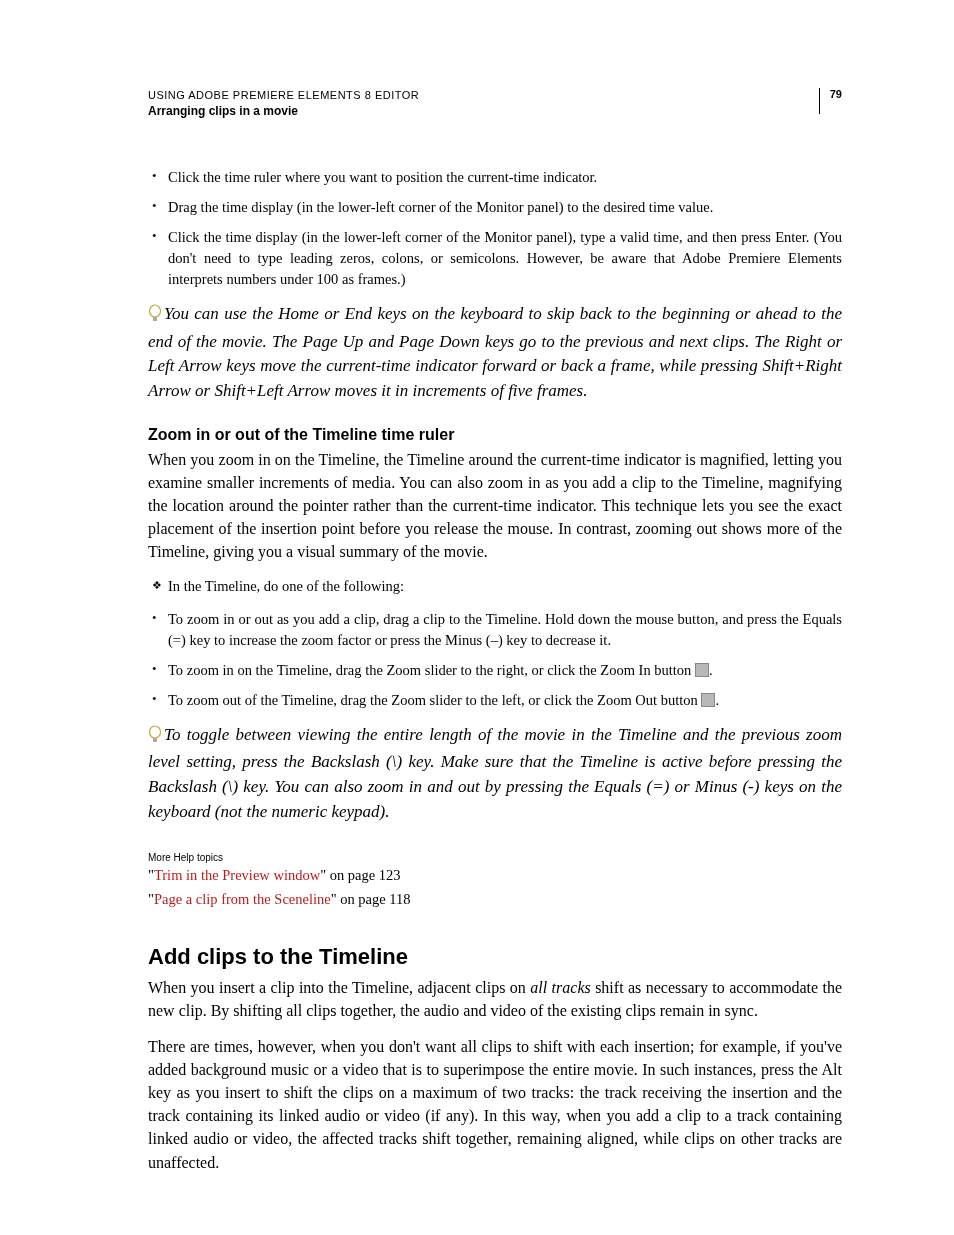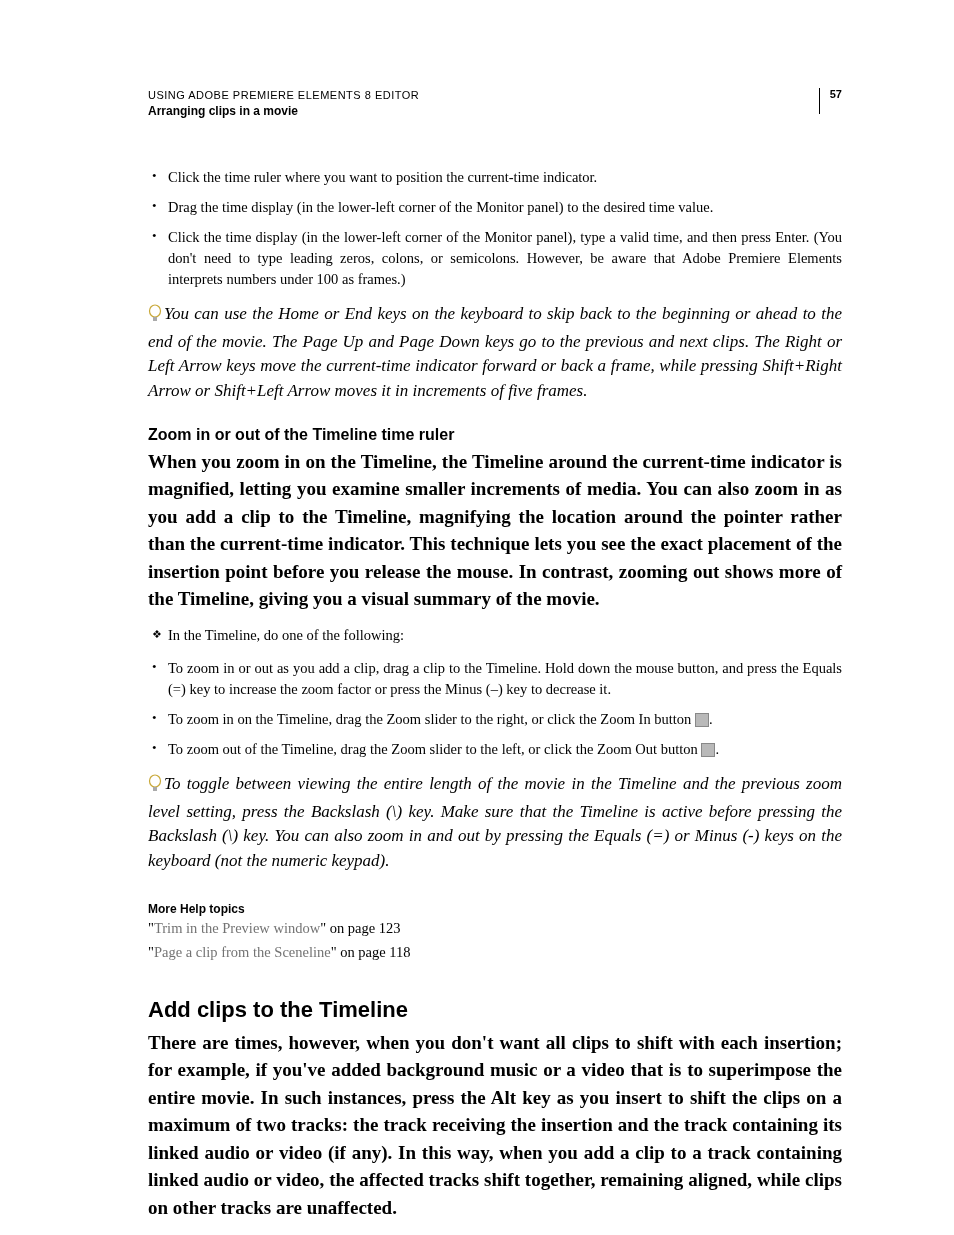--- a/index.html
+++ b/index.html
@@ -40,24 +40,23 @@
     height: 26px;
     display: flex;
     align-items: flex-start;
   }
   .page-num {
     font-family: "Myriad Pro", Arial, sans-serif;
     font-size: 11px;
     font-weight: bold;
   }
   .body-text {
-    font-size: 19px;
+    font-size: 16px;
     line-height: 1.45;
     text-align: justify;
-    font-weight: bold;
   }
   ul.bullets {
     list-style: none;
     padding: 0;
     margin: 0 0 12px 0;
   }
   ul.bullets li {
     position: relative;
     padding-left: 20px;
     margin-bottom: 9px;
@@ -97,26 +96,26 @@
   }
   h2.main {
     font-family: "Myriad Pro", Arial, sans-serif;
     font-weight: bold;
     font-size: 22px;
     margin: 36px 0 6px 0;
   }
   p { margin: 0 0 12px 0; }
   .more-help {
     font-family: "Myriad Pro", Arial, sans-serif;
-    font-weight: bold;
-    font-size: 12px;
+    font-weight: normal;
+    font-size: 10px;
     margin: 28px 0 4px 0;
   }
   .link-line { font-size: 14.5px; margin-bottom: 7px; }
-  a.xref { color: #737373; text-decoration: none; }
+  a.xref { color: #b91c1c; text-decoration: none; }
   .inline-icon {
     display: inline-block;
     width: 12px;
     height: 12px;
     background: #b9b9b9;
     border: 1px solid #888;
     vertical-align: middle;
     position: relative;
     top: -1px;
   }
@@ -125,21 +124,21 @@
 </head>
 <body>
 
 <div class="page">
   <div class="header-bar">
     <div class="header-titles">
       <div class="doc-title">USING ADOBE PREMIERE ELEMENTS 8 EDITOR</div>
       <div class="section-name">Arranging clips in a movie</div>
     </div>
     <div class="page-num-wrap">
-      <span class="page-num">57</span>
+      <span class="page-num">79</span>
     </div>
   </div>
 
   <ul class="bullets">
     <li>Click the time ruler where you want to position the current-time indicator.</li>
     <li>Drag the time display (in the lower-left corner of the Monitor panel) to the desired time value.</li>
     <li>Click the time display (in the lower-left corner of the Monitor panel), type a valid time, and then press Enter. (You don't need to type leading zeros, colons, or semicolons. However, be aware that Adobe Premiere Elements interprets numbers under 100 as frames.)</li>
   </ul>
 
   <div class="tip">
@@ -171,15 +170,16 @@
           <rect x="5" y="13" width="4" height="4" fill="#aaa"></rect>
         </svg>
     </span><span>To toggle between viewing the entire length of the movie in the Timeline and the previous zoom level setting, press the Backslash (\) key. Make sure that the Timeline is active before pressing the Backslash (\) key. You can also zoom in and out by pressing the Equals (=) or Minus (-) keys on the keyboard (not the numeric keypad).</span>
   </div>
 
   <div class="more-help">More Help topics</div>
   <div class="link-line">"<a class="xref" href="#">Trim in the Preview window</a><span>" on page 123</span></div>
   <div class="link-line">"<a class="xref" href="#">Page a clip from the Sceneline</a><span>" on page 118</span></div>
 
   <h2 class="main">Add clips to the Timeline</h2>
+  <p class="body-text"><span>When you insert a clip into the Timeline, adjacent clips on </span><span class="italic-inline">all tracks</span><span> shift as necessary to accommodate the new clip. By shifting all clips together, the audio and video of the existing clips remain in sync.</span></p>
   <p class="body-text">There are times, however, when you don't want all clips to shift with each insertion; for example, if you've added background music or a video that is to superimpose the entire movie. In such instances, press the Alt key as you insert to shift the clips on a maximum of two tracks: the track receiving the insertion and the track containing its linked audio or video (if any). In this way, when you add a clip to a track containing linked audio or video, the affected tracks shift together, remaining aligned, while clips on other tracks are unaffected.</p>
 
 </div>
 
 </body></html>

